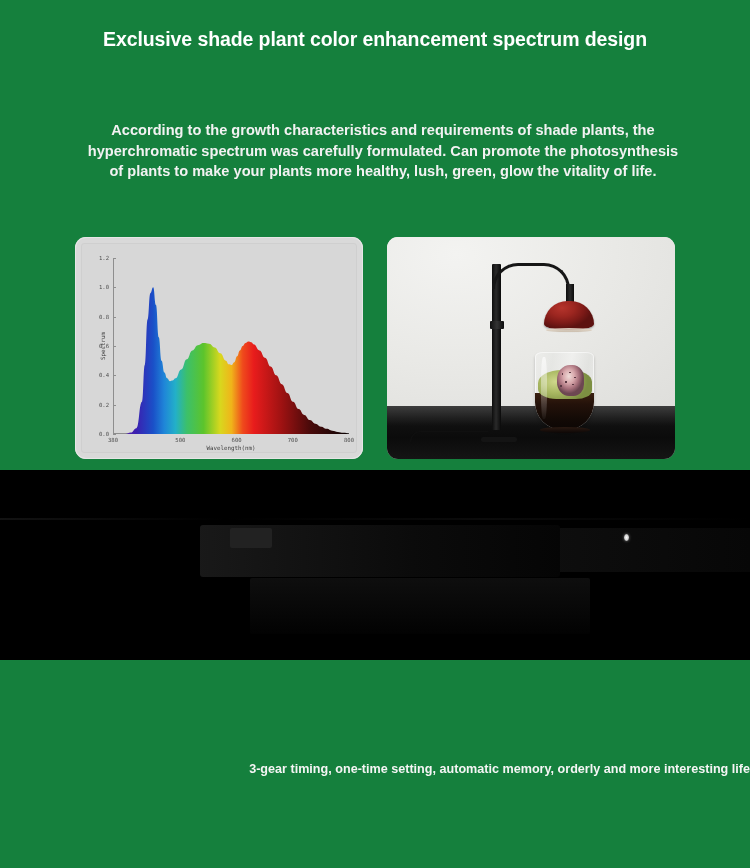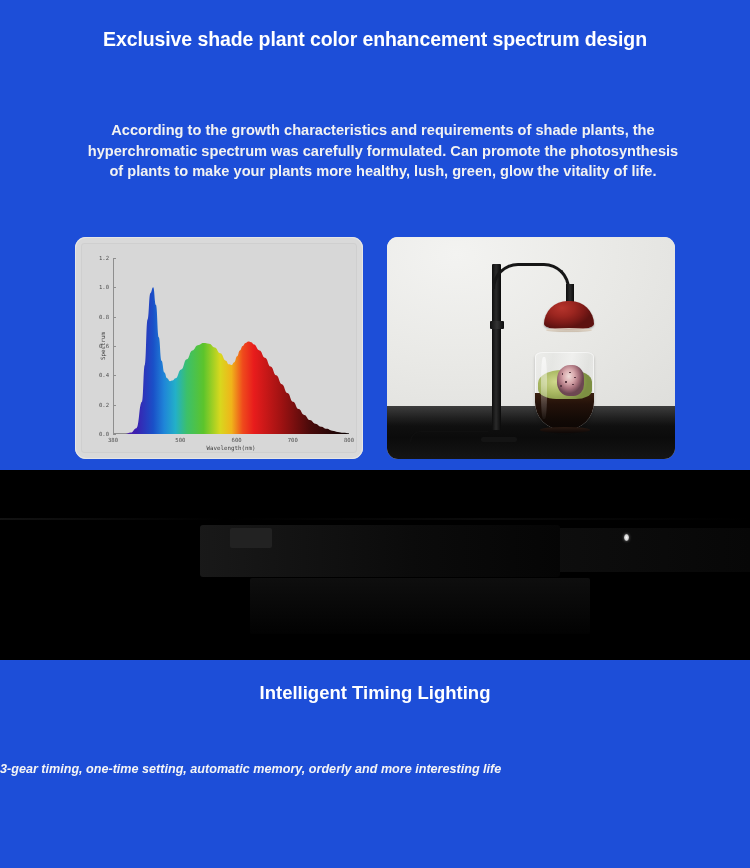--- a/index.html
+++ b/index.html
@@ -13,21 +13,21 @@
     overflow: hidden;
     font-family: "Liberation Sans", sans-serif;
     color: #ffffff;
     position: relative;
   }
 
   .page {
     position: relative;
     width: 750px;
     height: 868px;
-    background: #1d4ed8;
+    background: #15803d;
   }
 
   
   .headline {
     position: absolute;
     top: 28px;
     left: 0;
     width: 750px;
     text-align: center;
     font-size: 19.5px;
@@ -417,25 +417,24 @@
     font-weight: bold;
     color: #ffffff;
   }
 
   
   .caption {
     position: absolute;
     top: 762px;
     left: 0;
     width: 750px;
-    text-align: left;
+    text-align: right;
     font-size: 12.6px;
     font-weight: bold;
     color: #f5f5f5;
-    font-style: italic;
   }
 </style>
 </head>
 <body>
 
 <div class="page">
 
   <div class="headline">Exclusive shade plant color enhancement spectrum design</div>
 
   <div class="intro">According to the growth characteristics and requirements of shade plants, the hyperchromatic spectrum was carefully formulated. Can promote the photosynthesis of plants to make your plants more healthy, lush, green, glow the vitality of life.</div>
@@ -517,16 +516,15 @@
 
   <div class="dark-band">
     <div class="db-streak"></div>
     <div class="db-shape-b"></div>
     <div class="db-shape-a"></div>
     <div class="db-shape-d"></div>
     <div class="db-shape-c"></div>
     <div class="db-speck"></div>
   </div>
 
-  <div class="section-heading">Intelligent Timing Lighting</div>
   <div class="caption">3-gear timing, one-time setting, automatic memory, orderly and more interesting life</div>
 
 </div>
 
 </body></html>

